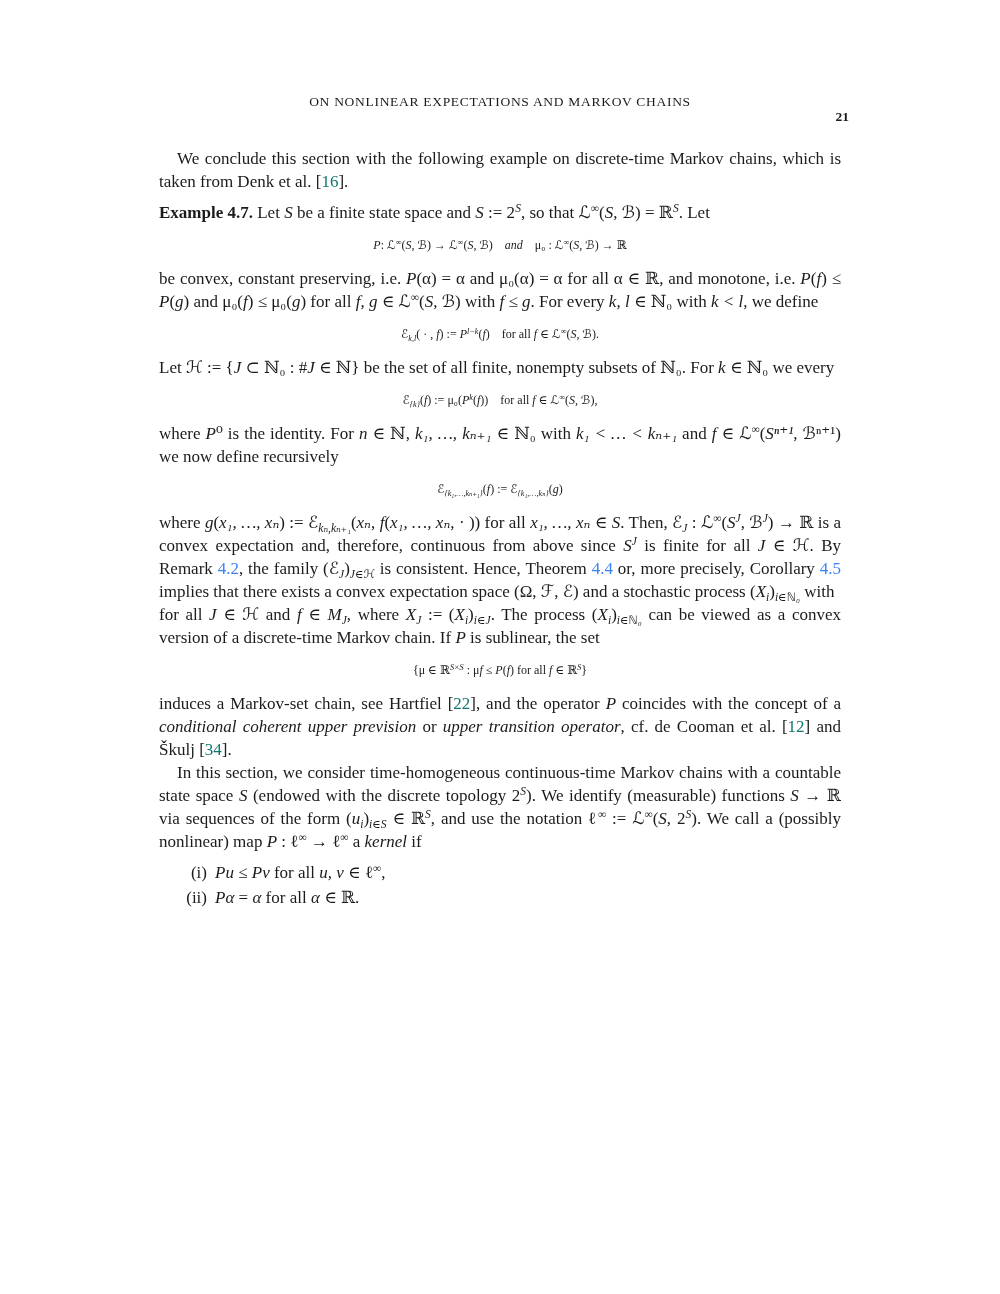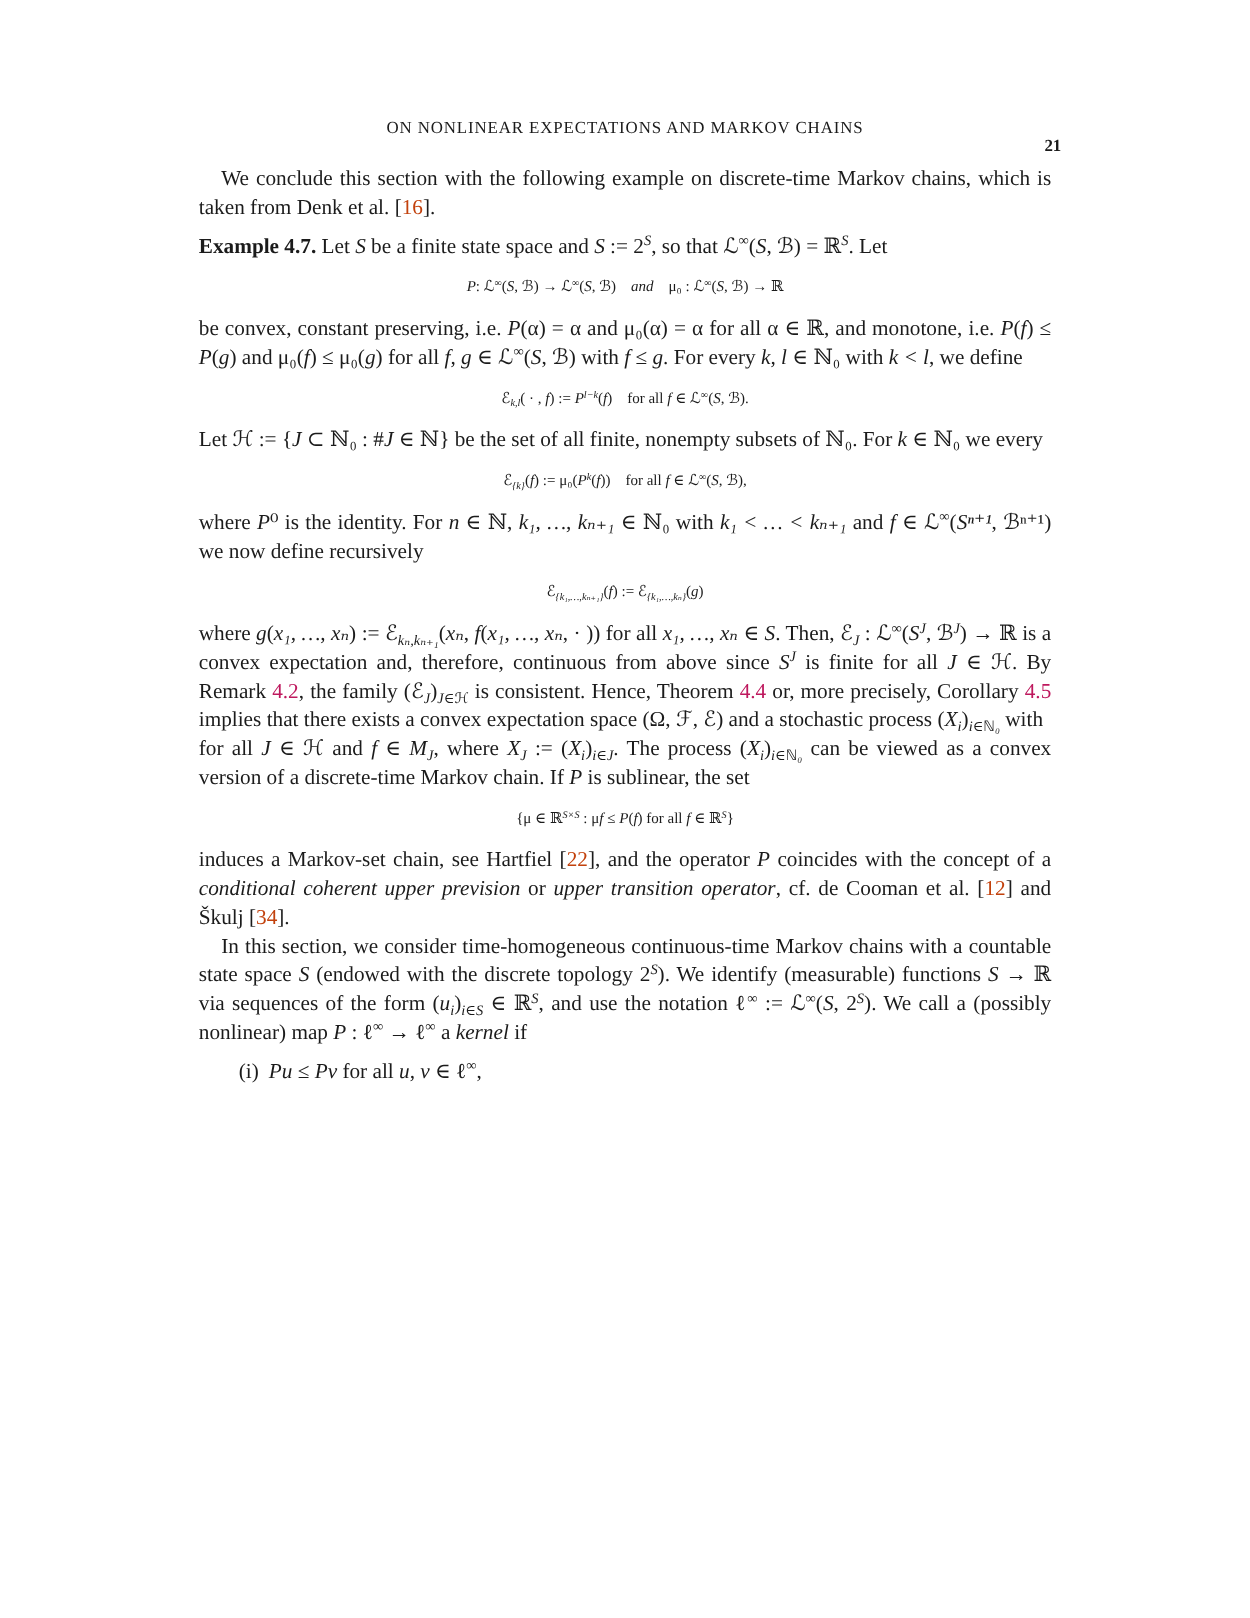--- a/index.html
+++ b/index.html
@@ -12,21 +12,21 @@
     padding:94px 159px 40px 159px;
     overflow:hidden;
     font-family:"Liberation Serif","DejaVu Serif","DejaVu Sans",serif;
     color:#1b1b1b;
   }
   .running-head{
     position:relative;
     text-align:center;
     font-size:13.5px;
     letter-spacing:0.7px;
-    margin-bottom:21px;
+    margin-bottom:37px;
     white-space:nowrap;
   }
   .rh-page{position:absolute;right:-8px;top:15px;letter-spacing:0;font-weight:bold;}
   .para{
     font-size:17px;
     line-height:23px;
     text-align:justify;
     margin:0;
   }
   .indent{text-indent:18px;}
@@ -47,22 +47,22 @@
     margin:32px 0 21px 0;
   }
   .list{margin-top:7px;}
   .list-item{display:flex;font-size:17px;line-height:25px;}
   .li-label{width:48px;text-align:right;margin-right:8px;flex:none;}
   
   .r-i{font-style:italic;}
   .r-b{font-weight:700;}
   .r-sup{font-size:68%;position:relative;top:-0.48em;line-height:0;}
   .r-sub{font-size:68%;position:relative;top:0.34em;line-height:0;}
-  .r-red{color:#be185d;}
-  .r-cyan{color:#c2410c;}
+  .r-red{color:#3b82f6;}
+  .r-cyan{color:#0f766e;}
 </style>
 </head>
 <body>
 
 <div class="page">
 
   <div class="running-head">
     <span class="rh-title">ON NONLINEAR EXPECTATIONS AND MARKOV CHAINS</span>
     <span class="rh-page">21</span>
   </div>
@@ -95,15 +95,19 @@
   <p class="para"><span>induces a Markov-set chain, see Hartfiel [</span><span class="r-cyan">22</span><span>], and the operator </span><span class="r-i">P</span><span> coincides with the concept of a </span><span class="r-i">conditional coherent upper prevision</span><span> or </span><span class="r-i">upper transition operator</span><span>, cf. de Cooman et al. [</span><span class="r-cyan">12</span><span>] and Škulj [</span><span class="r-cyan">34</span><span>].</span></p>
 
 
   <p class="para indent"><span>In this section, we consider time-homogeneous continuous-time Markov chains with a countable state space </span><span class="r-i">S</span><span> (endowed with the discrete topology 2</span><span class="r-sup r-i">S</span><span>). We identify (measurable) functions </span><span class="r-i">S</span><span> → ℝ via sequences of the form (</span><span class="r-i">u</span><span class="r-sub r-i">i</span><span>)</span><span class="r-sub r-i">i∈S</span><span> ∈ ℝ</span><span class="r-sup r-i">S</span><span>, and use the notation ℓ</span><span class="r-sup">∞</span><span> := </span><span>ℒ</span><span class="r-sup">∞</span><span>(</span><span class="r-i">S</span><span>, 2</span><span class="r-sup r-i">S</span><span>). We call a (possibly nonlinear) map </span><span class="r-i">P</span><span> : ℓ</span><span class="r-sup">∞</span><span> → ℓ</span><span class="r-sup">∞</span><span> a </span><span class="r-i">kernel</span><span> if</span></p>
 
   <div class="list">
     <div class="list-item">
       <span class="li-label">(i)</span>
       <span class="li-body"><span class="r-i">P</span><span class="r-i">u</span><span> ≤ </span><span class="r-i">P</span><span class="r-i">v</span><span> for all </span><span class="r-i">u, v</span><span> ∈ ℓ</span><span class="r-sup">∞</span><span>,</span></span>
     </div>
+    <div class="list-item">
+      <span class="li-label">(ii)</span>
+      <span class="li-body"><span class="r-i">P</span><span class="r-i">α</span><span> = </span><span class="r-i">α</span><span> for all </span><span class="r-i">α</span><span> ∈ ℝ.</span></span>
+    </div>
   </div>
 
 </div>
 
 </body></html>

